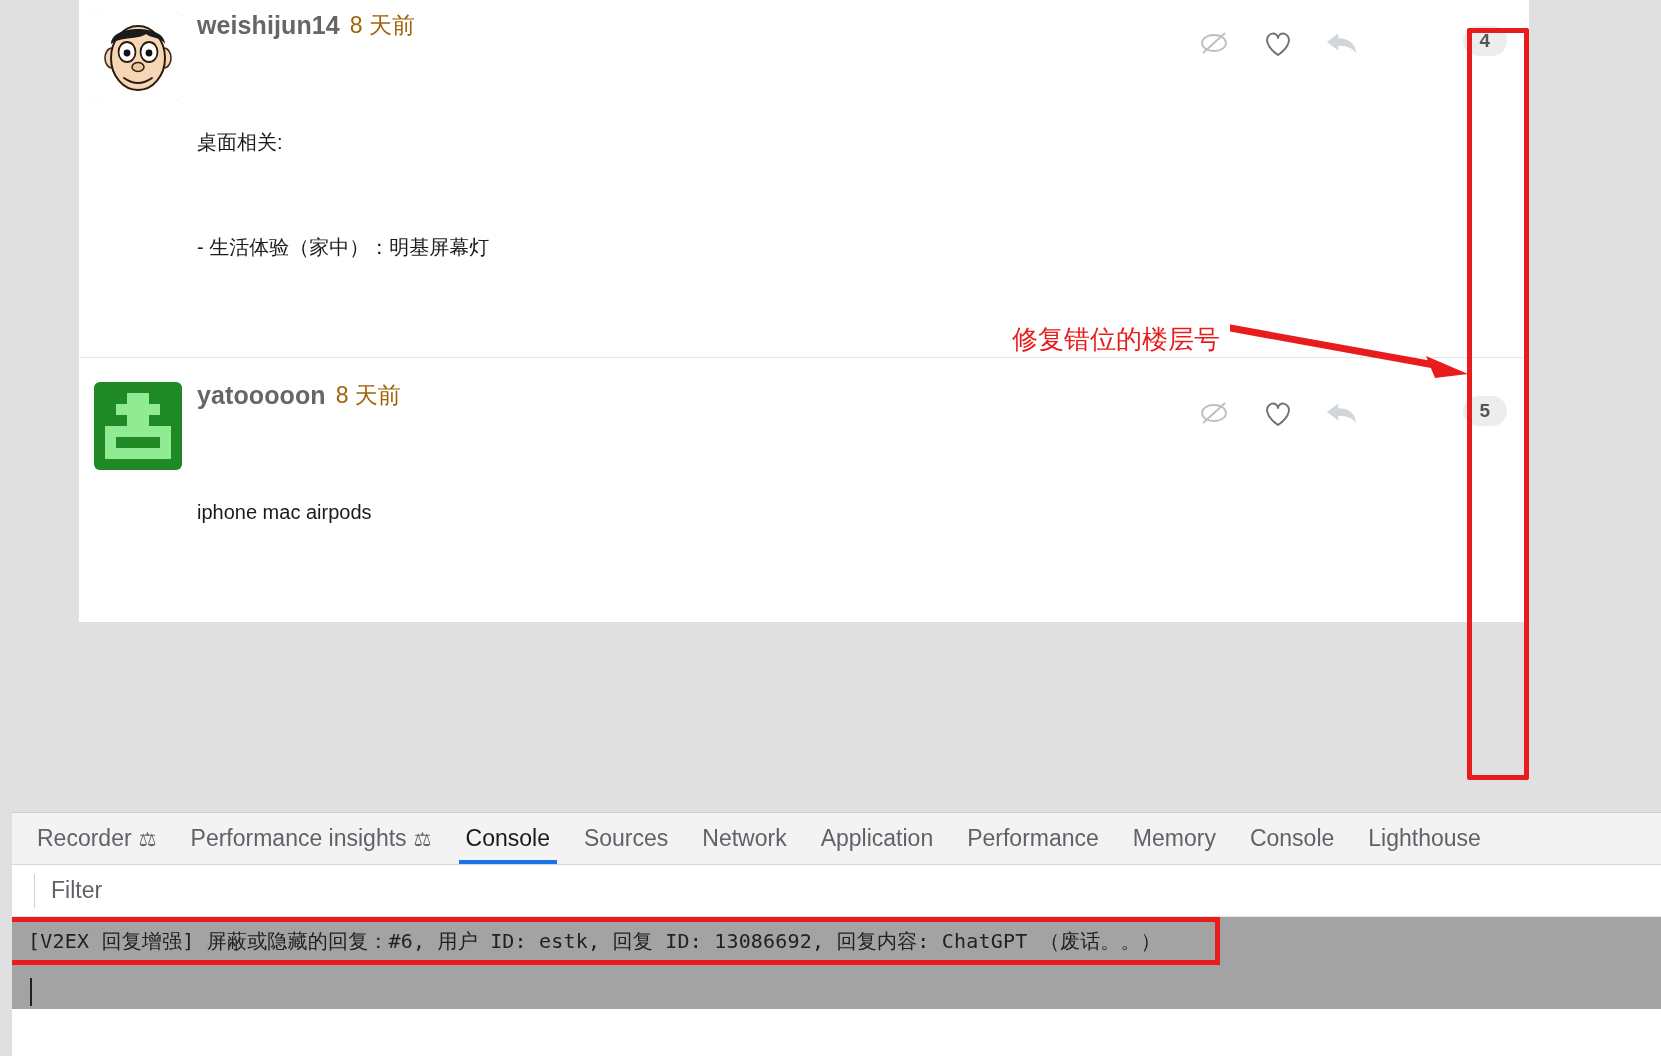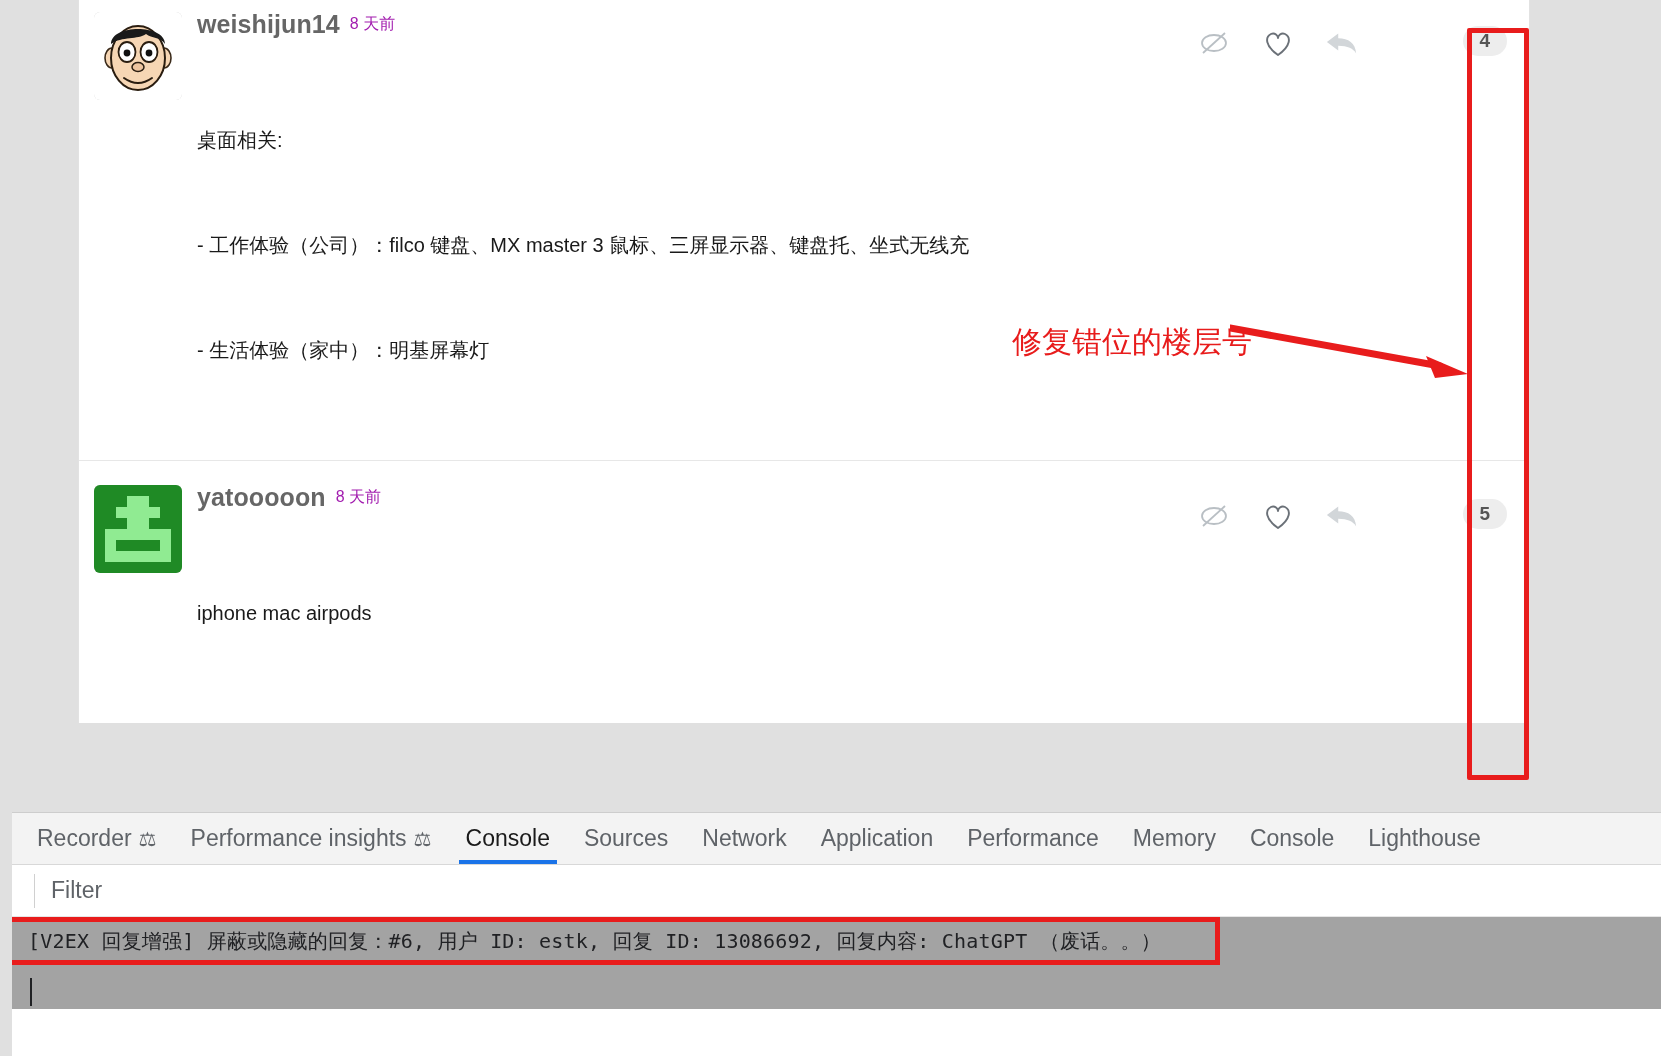--- a/index.html
+++ b/index.html
@@ -78,22 +78,22 @@
     gap: 10px;
     margin-bottom: 14px;
   }
   .username {
     font-size: 25px;
     font-weight: bold;
     color: #666666;
     letter-spacing: 0.1px;
   }
   .timeago {
-    font-size: 16px;
-    color: #a21caf;
+    font-size: 23px;
+    color: #a16207;
   }
 
   .reply-text {
     font-size: 20px;
     line-height: 1.75;
     color: #1a1a1a;
     white-space: pre-wrap;
     word-break: break-word;
   }
   .reply-text .line { display: block; }
@@ -143,21 +143,21 @@
     width: 62px;
     height: 752px;
     border: 5px solid #e81c1c;
     border-radius: 2px;
     pointer-events: none;
   }
   #annot-label {
     position: absolute;
     left: 1012px;
     top: 322px;
-    font-size: 30px;
+    font-size: 26px;
     color: #e81c1c;
     white-space: nowrap;
   }
   #annot-arrow {
     position: absolute;
     left: 1230px;
     top: 320px;
     width: 240px;
     height: 70px;
     pointer-events: none;
@@ -314,21 +314,20 @@
             </svg>
           </span>
         </div>
         <div class="body-cell">
           <div class="meta-line">
             <span class="username">weishijun14</span>
             <span class="timeago">8 天前</span>
           </div>
           <div class="reply-text">
             <span class="line">桌面相关:</span>
-            <span class="line">- 工作体验（公司）：filco 键盘、MX master 3 鼠标、三屏显示器、键盘托、坐式无线充</span>
             <span class="line">- 生活体验（家中）：明基屏幕灯</span>
           </div>
         </div>
         <div class="actions">
           <span class="act-icon">
             <svg width="32" height="26" viewBox="0 0 32 26">
                 <ellipse cx="16" cy="13" rx="12" ry="8" fill="none" stroke="#b9bfc4" stroke-width="1.8"></ellipse>
                 <line x1="5" y1="23" x2="27" y2="3" stroke="#b9bfc4" stroke-width="1.8"></line>
               </svg>
           </span>

